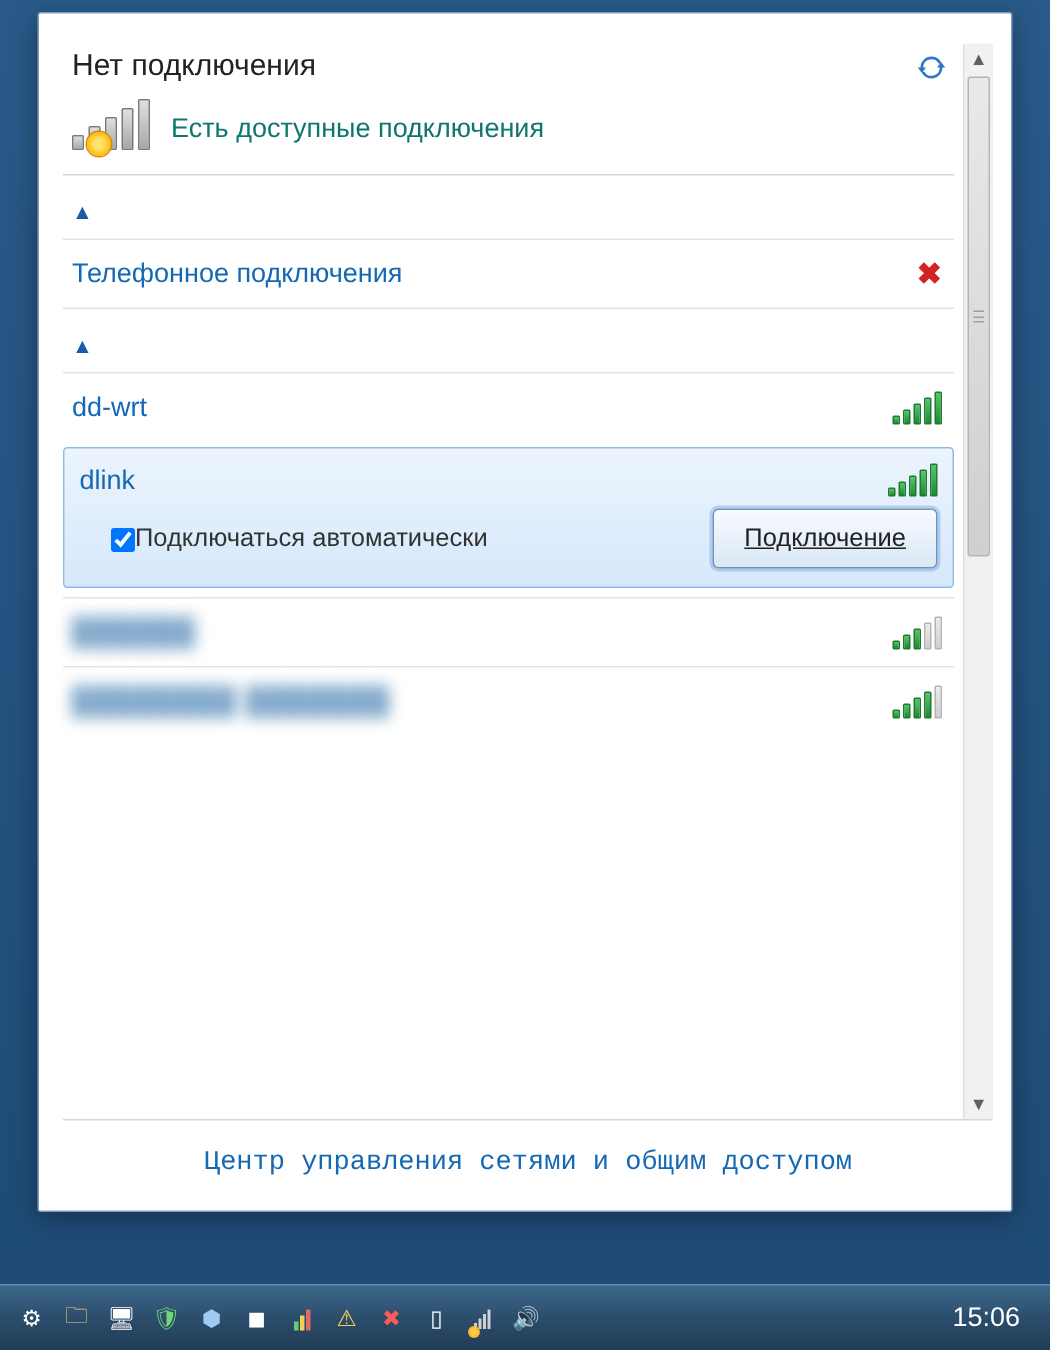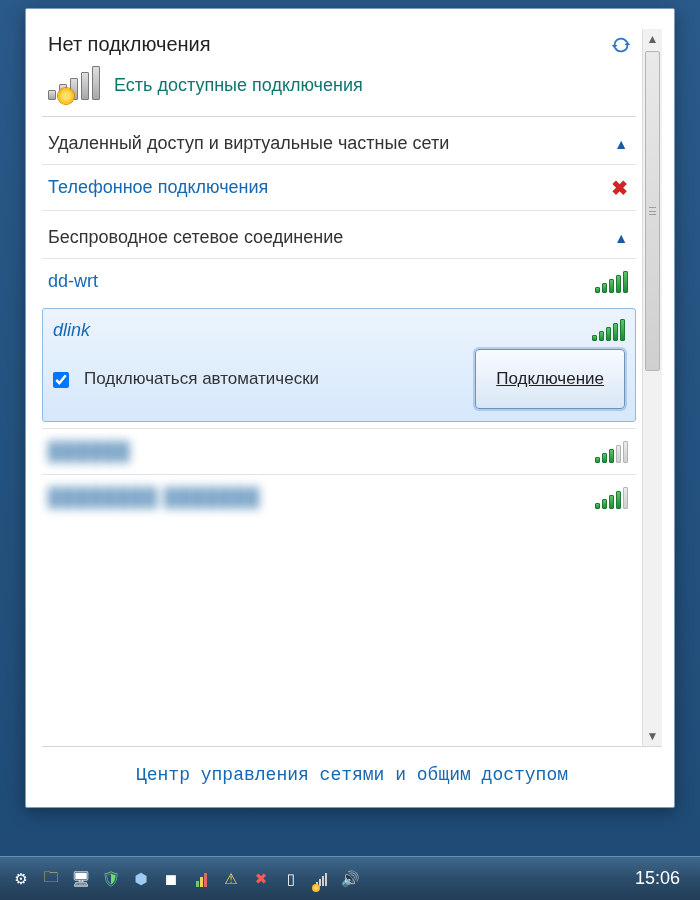--- a/index.html
+++ b/index.html
@@ -144,30 +144,29 @@
   .selected-panel {
     margin: 4px 0 6px 0;
     padding: 10px 10px 12px 10px;
     border: 1px solid #8fb8e6;
     border-radius: 3px;
     background: linear-gradient(180deg,#ecf4fd 0%,#d6e8fb 100%);
   }
   .selected-top {
     display:flex; align-items:center; justify-content:space-between;
     padding-bottom:8px;
-    font-style:italic;
   }
   .selected-bottom {
     display:flex; align-items:center; justify-content:space-between;
     gap:10px;
   }
-  .auto-check { display:flex; align-items:flex-start; gap:15px; font-size:17px; color:#333; max-width:55%; }
+  .auto-check { display:flex; align-items:flex-start; gap:0; font-size:17px; color:#333; max-width:55%;margin-left:21px; }
   .auto-check input { margin-top:3px; width:16px; height:16px; }
   .connect-btn {
-    padding: 19px 20px;
+    padding: 9px 20px;
     font-size:17px;
     text-decoration: underline;
     color:#222;
     background: linear-gradient(180deg,#f7fbff,#d9e7f5);
     border: 1px solid #6f93bd;
     border-radius: 4px;
     box-shadow: 0 0 0 2px rgba(90,150,210,.35);
     cursor: pointer;
   }
 
@@ -228,30 +227,28 @@
                 <span></span>
                 <span></span>
                 <span></span>
                 <span></span>
               <div class="sunburst"></div>
             </div>
             <div class="status-text">Есть доступные подключения</div>
           </div>
 
           <div class="section-header">
-            <span>Удаленный доступ и виртуальные частные сети</span>
             <span class="chevron-up">▲</span>
           </div>
           <div class="row">
             <span class="wifi-name link">Телефонное подключения</span>
             <span class="x-icon">✖</span>
           </div>
 
           <div class="section-header" style="border-top:1px solid #e4e4e4">
-            <span>Беспроводное сетевое соединение</span>
             <span class="chevron-up">▲</span>
           </div>
 
           <div class="row">
             <span class="wifi-name link">dd-wrt</span>
             <span class="sig-icon">
               <span class="on"></span>
                 <span class="on"></span>
                 <span class="on"></span>
                 <span class="on"></span>

